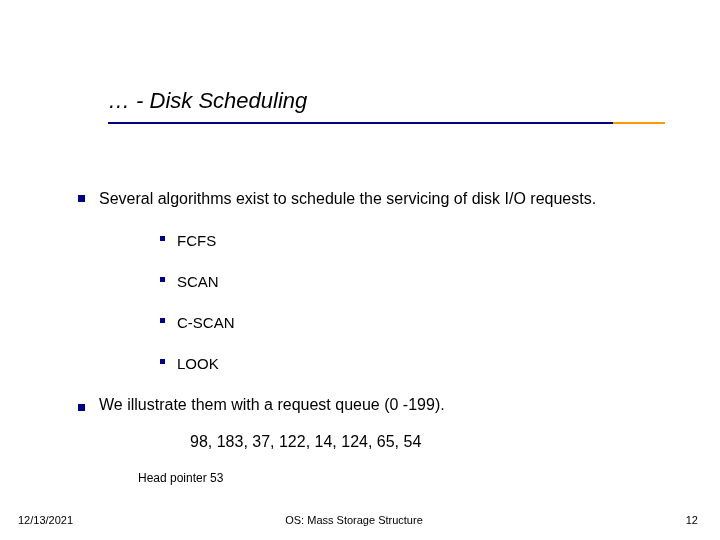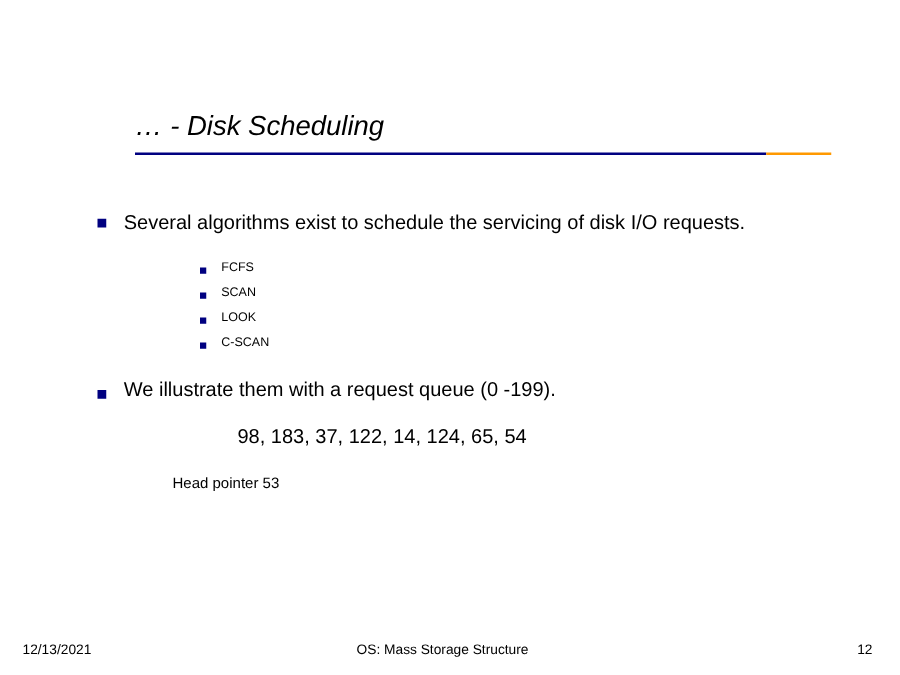--- a/index.html
+++ b/index.html
@@ -3,27 +3,27 @@
 <meta charset="utf-8">
 <style>
   * { margin: 0; padding: 0; box-sizing: border-box; }
   html, body { width: 720px; height: 540px; background: #fff; font-family: Verdana, Geneva, sans-serif; color: #000; }
   .slide { position: relative; width: 720px; height: 540px; }
   .title-row { position: absolute; top: 88px; left: 108px; display: flex; align-items: center; }
   .title-text { font-size: 22px; font-weight: 400; color: #000; font-style: italic; }
   .title-underline { position: absolute; top: 122px; left: 108px; width: 505px; height: 2px; background: #000080; }
   .title-accent { position: absolute; top: 122px; left: 613px; width: 52px; height: 2px; background: #ff9900; }
   .content { position: absolute; top: 168px; left: 60px; right: 40px; }
-  .bullet-row { display: flex; align-items: flex-start; margin-bottom: 6px; }
+  .bullet-row { display: flex; align-items: flex-start; margin-bottom: 6px; margin-top: 20px; }
   .bullet-row.level-1 { margin-left: 18px; }
   .bullet-row.level-2 { margin-left: 100px; }
   .sq { width: 7px; height: 7px; background: #000080; flex-shrink: 0; margin-top: 7px; margin-right: 14px; }
   .sq.small { width: 5px; height: 5px; margin-top: 6px; margin-right: 12px; }
   .t1 { font-size: 16px; line-height: 1.35; }
-  .t2 { font-size: 10px; line-height: 1.4; }
+  .t2 { font-size: 15px; line-height: 1.4; }
   .sublist { margin-top: 18px; margin-bottom: 18px; }
   .queue-line { margin-left: 130px; margin-top: 18px; margin-bottom: 20px; font-size: 16px; }
   .head-line { margin-left: 78px; font-size: 12px; margin-top: 4px; }
   .footer { position: absolute; bottom: 14px; left: 0; right: 0; display: flex; justify-content: space-between; align-items: flex-end; padding: 0 22px 0 18px; font-size: 11px; color: #000; }
   .footer-center { position: absolute; left: 0; right: 12px; text-align: center; font-size: 11px; }
   .footer-left, .footer-right { position: relative; z-index: 1; text-align: center; }
   .gap-after { margin-top: 20px; align-items: center; }
 </style>
 </head>
 <body>
@@ -47,25 +47,25 @@
       <div class="bullet-row level-2">
         <span class="sq small"></span>
         <span class="t2">FCFS</span>
       </div>
       <div class="bullet-row level-2">
         <span class="sq small"></span>
         <span class="t2">SCAN</span>
       </div>
       <div class="bullet-row level-2">
         <span class="sq small"></span>
-        <span class="t2">LOOK</span>
+        <span class="t2">C-SCAN</span>
       </div>
       <div class="bullet-row level-2">
         <span class="sq small"></span>
-        <span class="t2">C-SCAN</span>
+        <span class="t2">LOOK</span>
       </div>
     </div>
 
     <div class="bullet-row level-1 gap-after">
       <span class="sq"></span>
       <span class="t1">We illustrate them with a request queue (0 -199).</span>
     </div>
 
     <div class="queue-line">98, 183, 37, 122, 14, 124, 65, 54</div>
 

